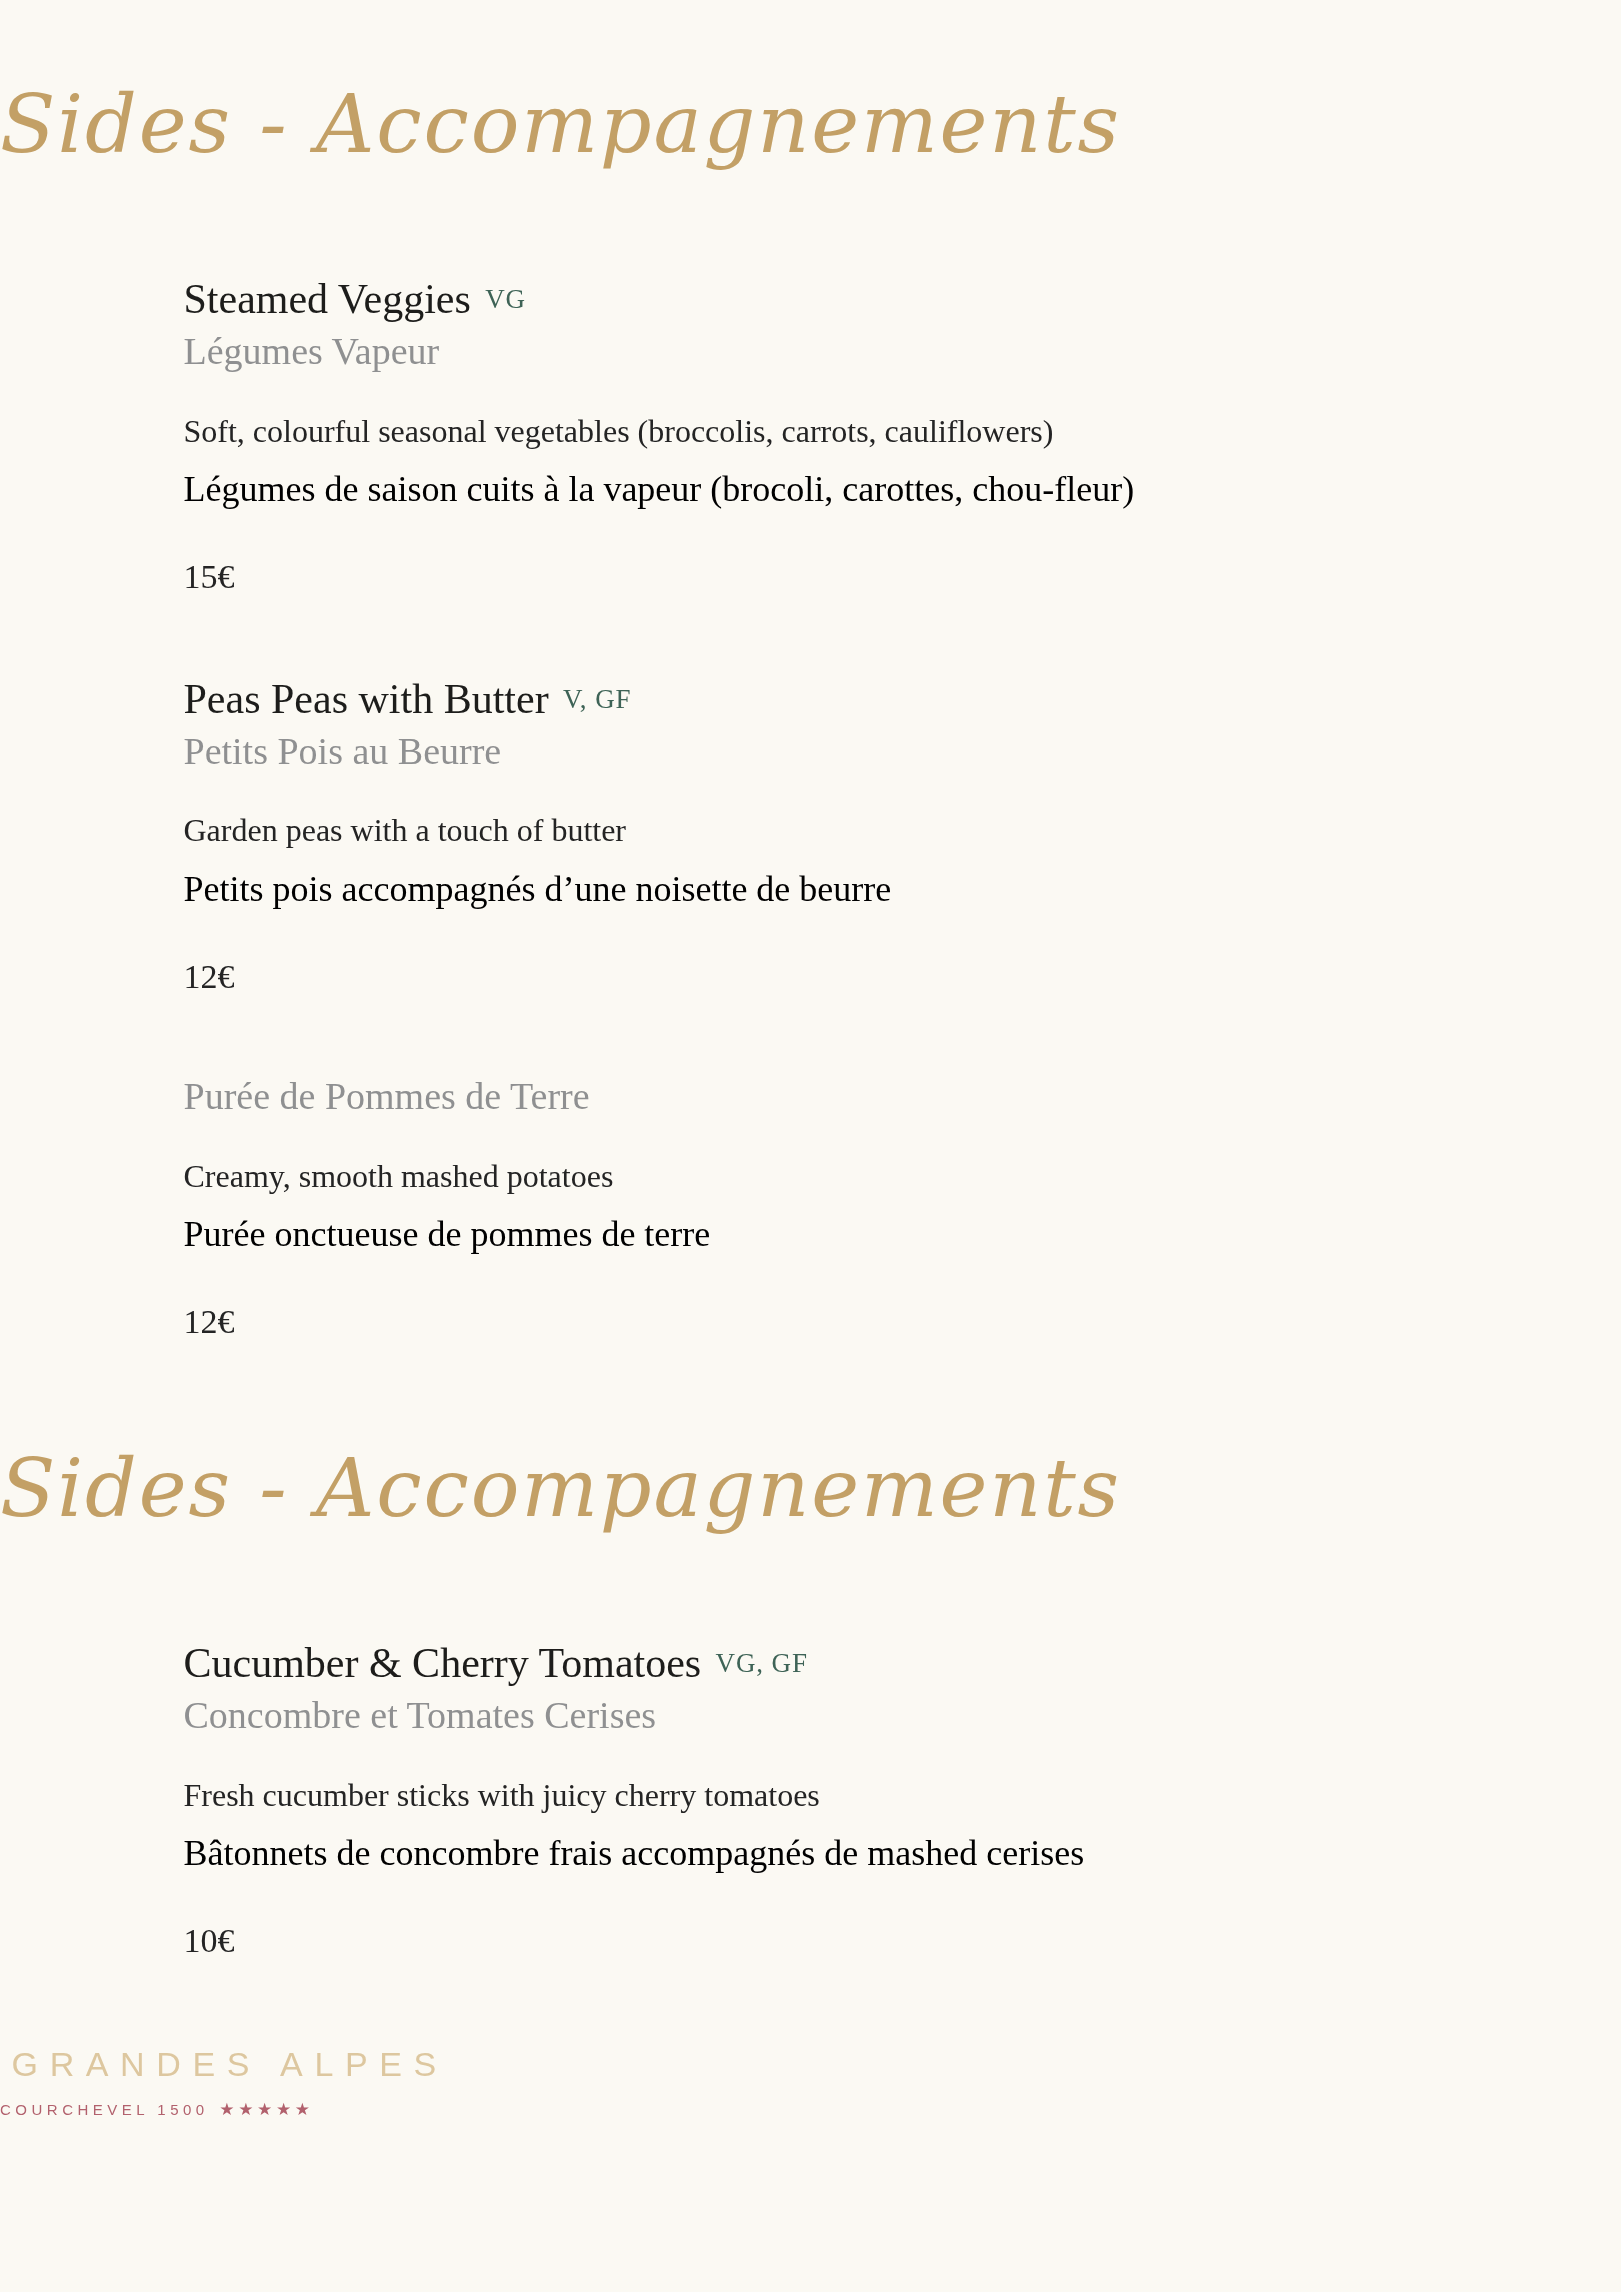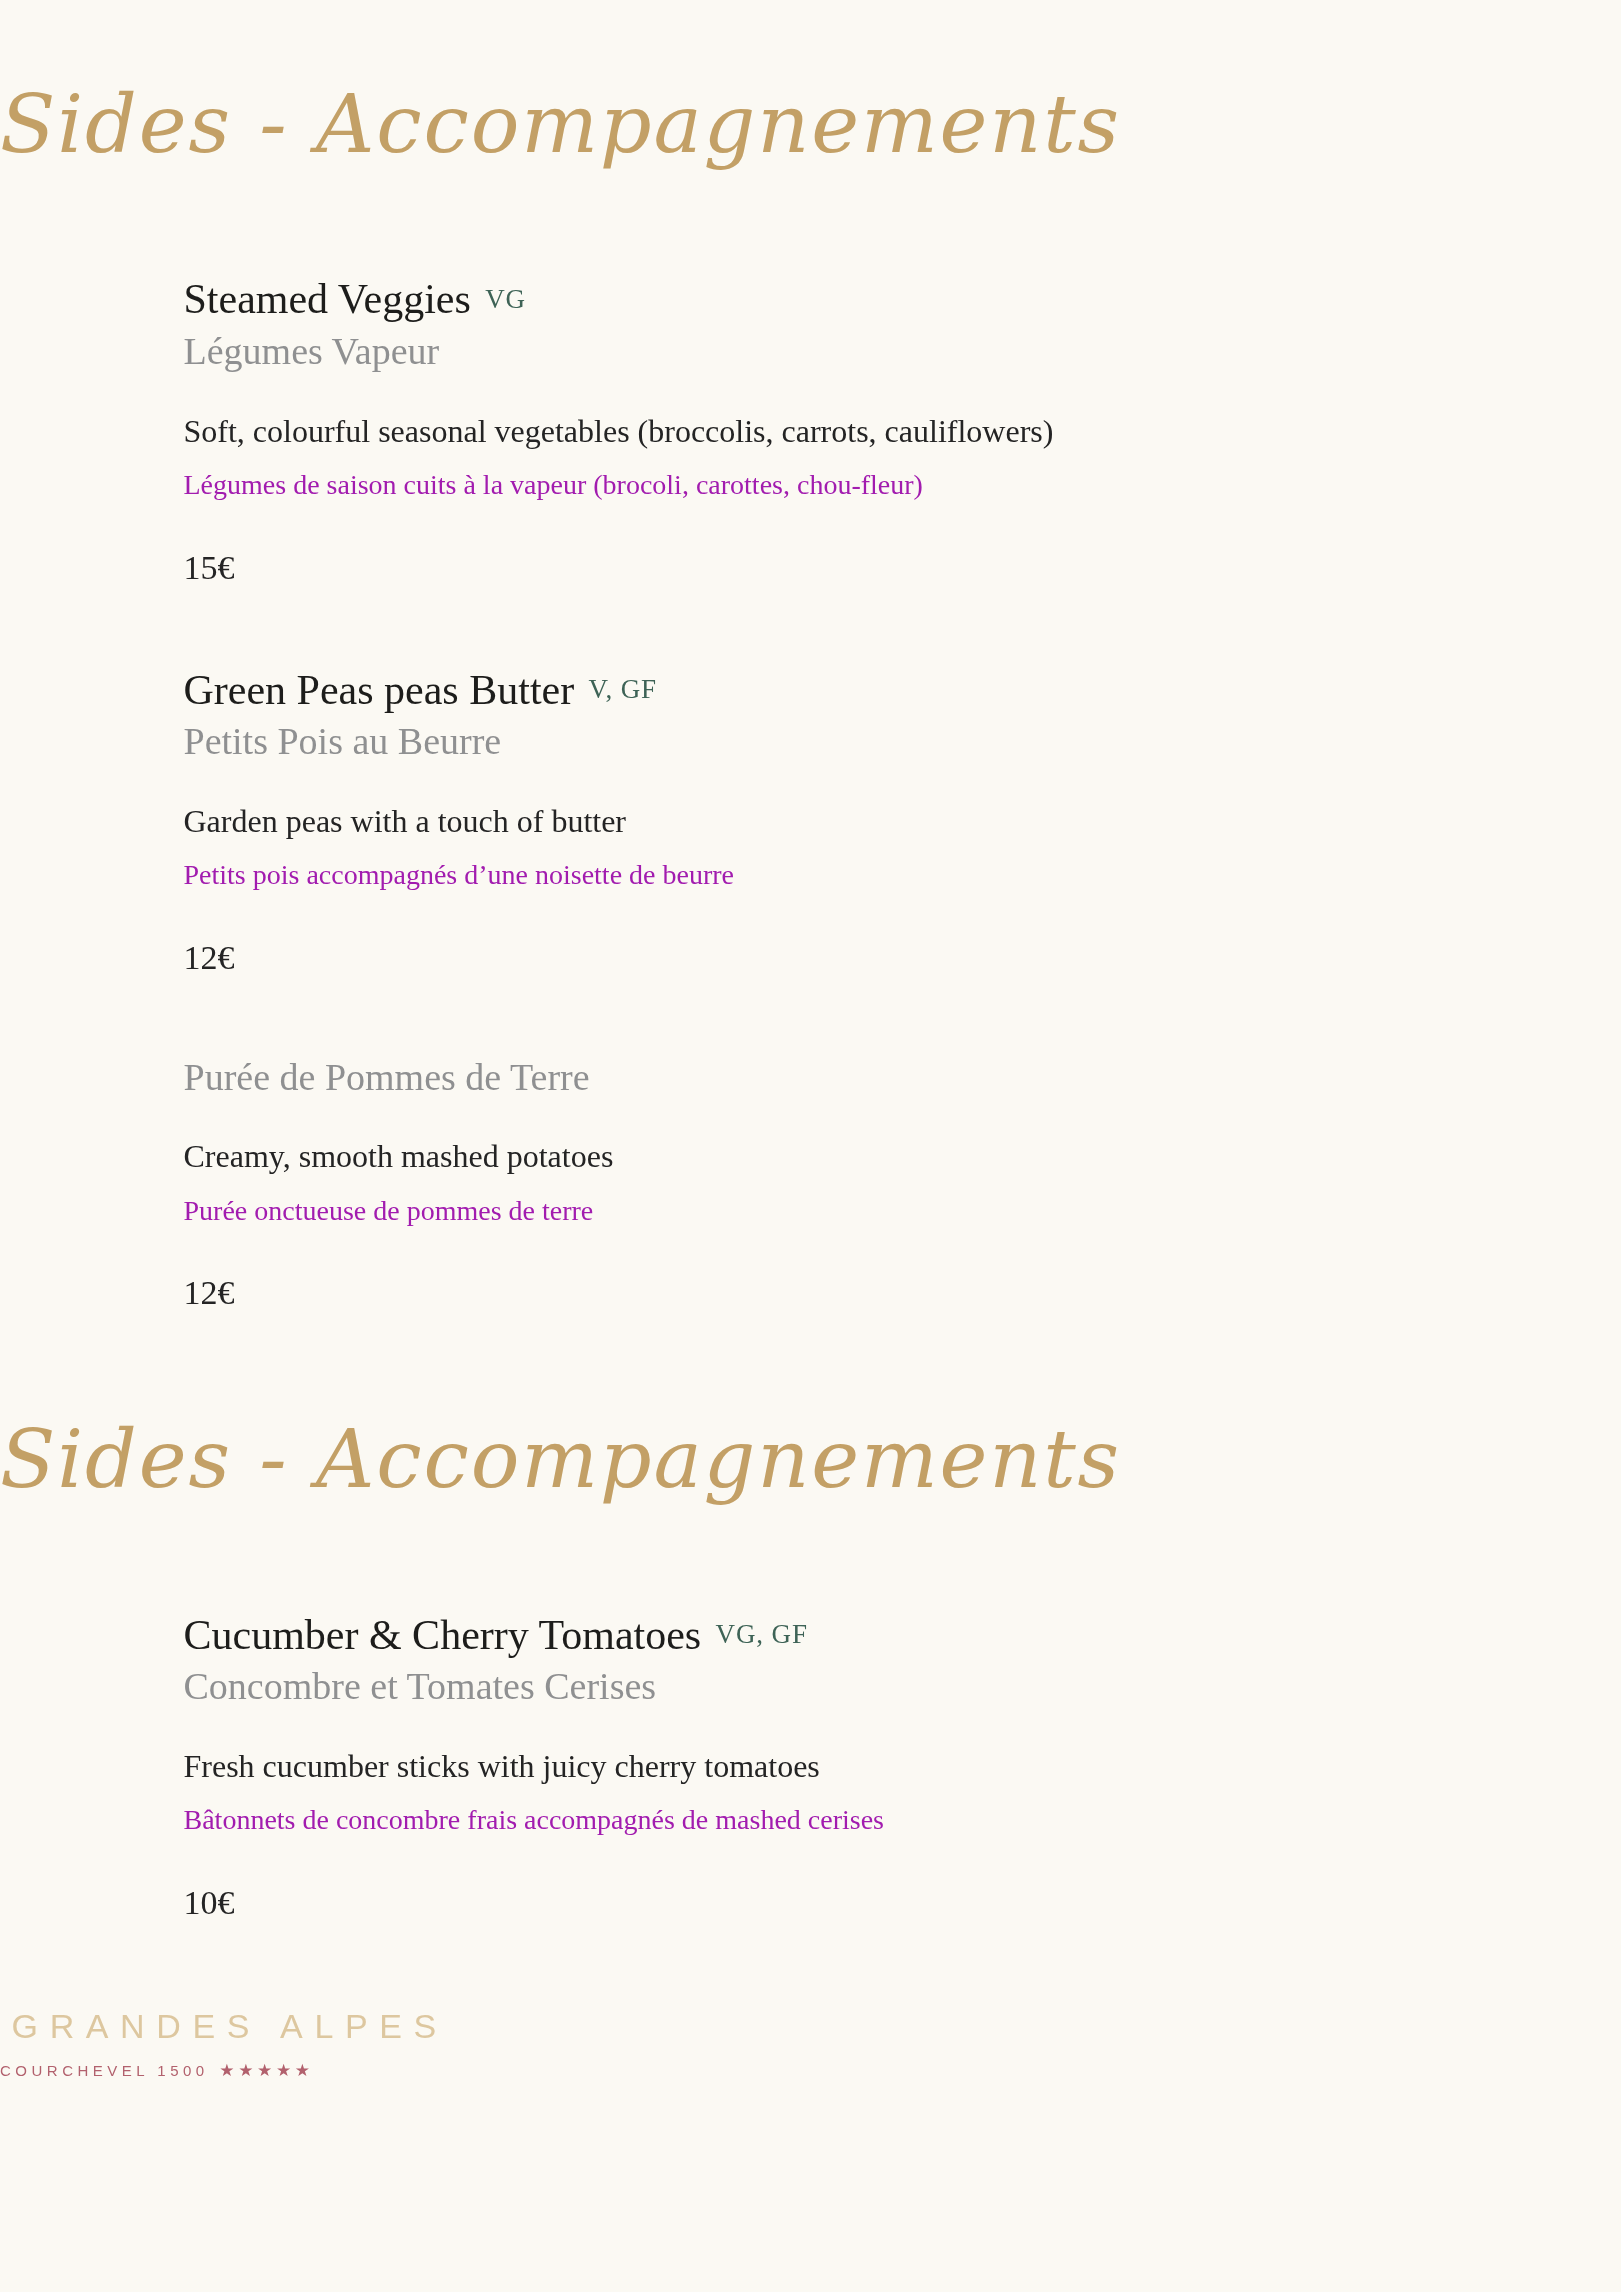--- a/index.html
+++ b/index.html
@@ -59,23 +59,23 @@
     color: #8f9091;
     margin-top: 6.3px;
   }
   .desc-en {
     font-size: 32px;
     line-height: 1.2;
     color: #242424;
     margin: 38px 0 0 0;
   }
   .desc-fr {
-    font-size: 28px;
+    font-size: 36px;
     line-height: 1.2;
-    color: #a21caf;
+    color: #000000;
     margin: 18px 0 0 0;
   }
   .price {
     font-size: 34px;
     color: #242424;
     margin-top: 47px;
   }
   .brand-footer {
     margin-top: 85px;
   }
@@ -113,21 +113,21 @@
 
     <article class="menu-item">
       <h2 class="item-title"><span>Steamed Veggies</span><span class="badge">VG</span></h2>
       <div class="item-subtitle">Légumes Vapeur</div>
       <p class="desc-en">Soft, colourful seasonal vegetables (broccolis, carrots, cauliflowers)</p>
       <p class="desc-fr">Légumes de saison cuits à la vapeur (brocoli, carottes, chou-fleur)</p>
       <div class="price">15€</div>
     </article>
 
     <article class="menu-item">
-      <h2 class="item-title"><span>Green Peas peas Butter</span><span class="badge">V, GF</span></h2>
+      <h2 class="item-title"><span>Peas Peas with Butter</span><span class="badge">V, GF</span></h2>
       <div class="item-subtitle">Petits Pois au Beurre</div>
       <p class="desc-en">Garden peas with a touch of butter</p>
       <p class="desc-fr">Petits pois accompagnés d’une noisette de beurre</p>
       <div class="price">12€</div>
     </article>
 
     <article class="menu-item">
       <div class="item-subtitle">Purée de Pommes de Terre</div>
       <p class="desc-en">Creamy, smooth mashed potatoes</p>
       <p class="desc-fr">Purée onctueuse de pommes de terre</p>

